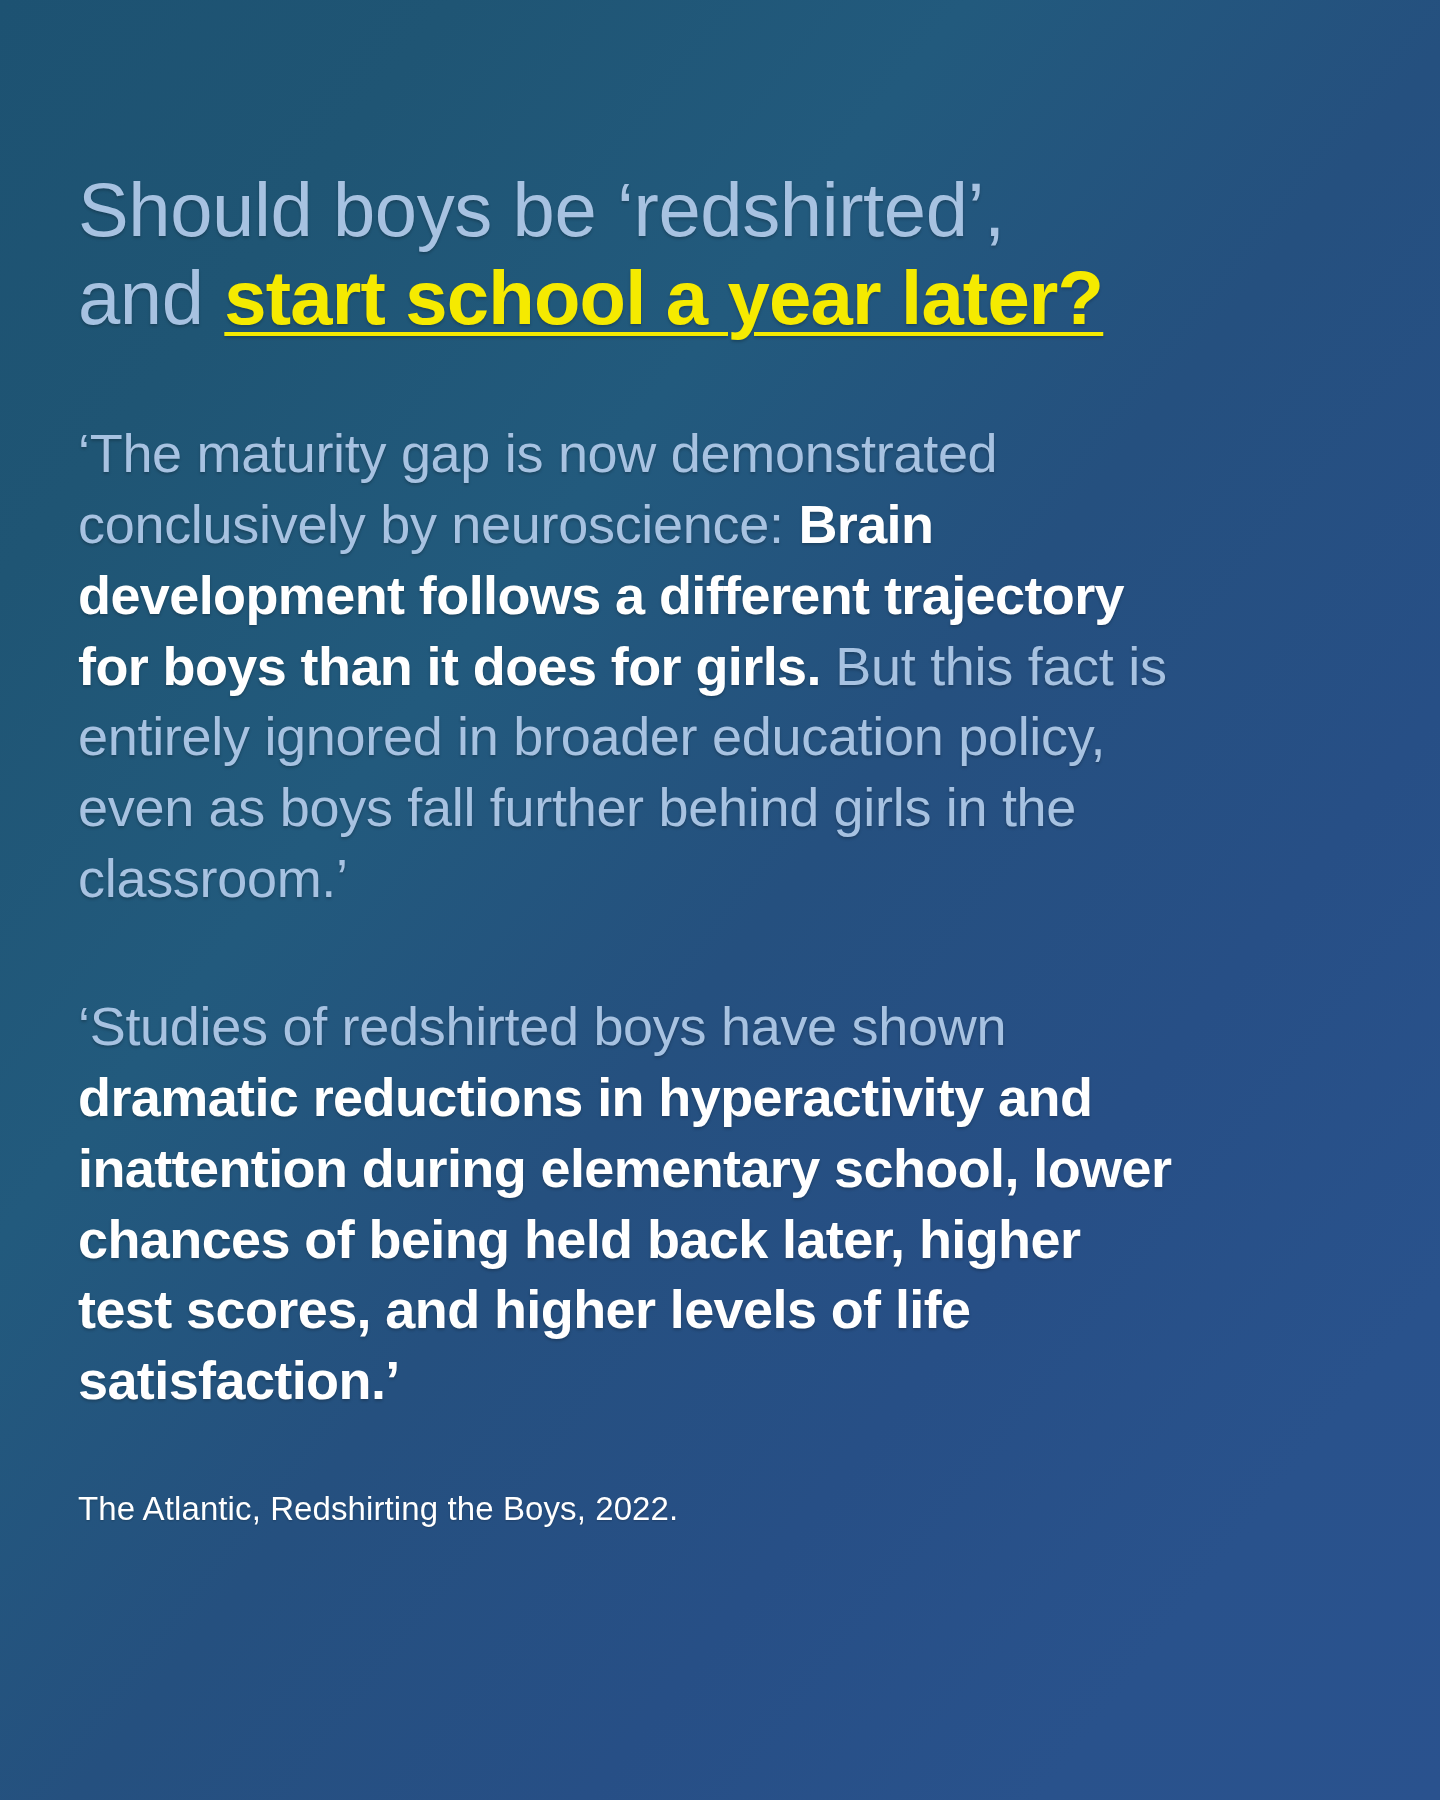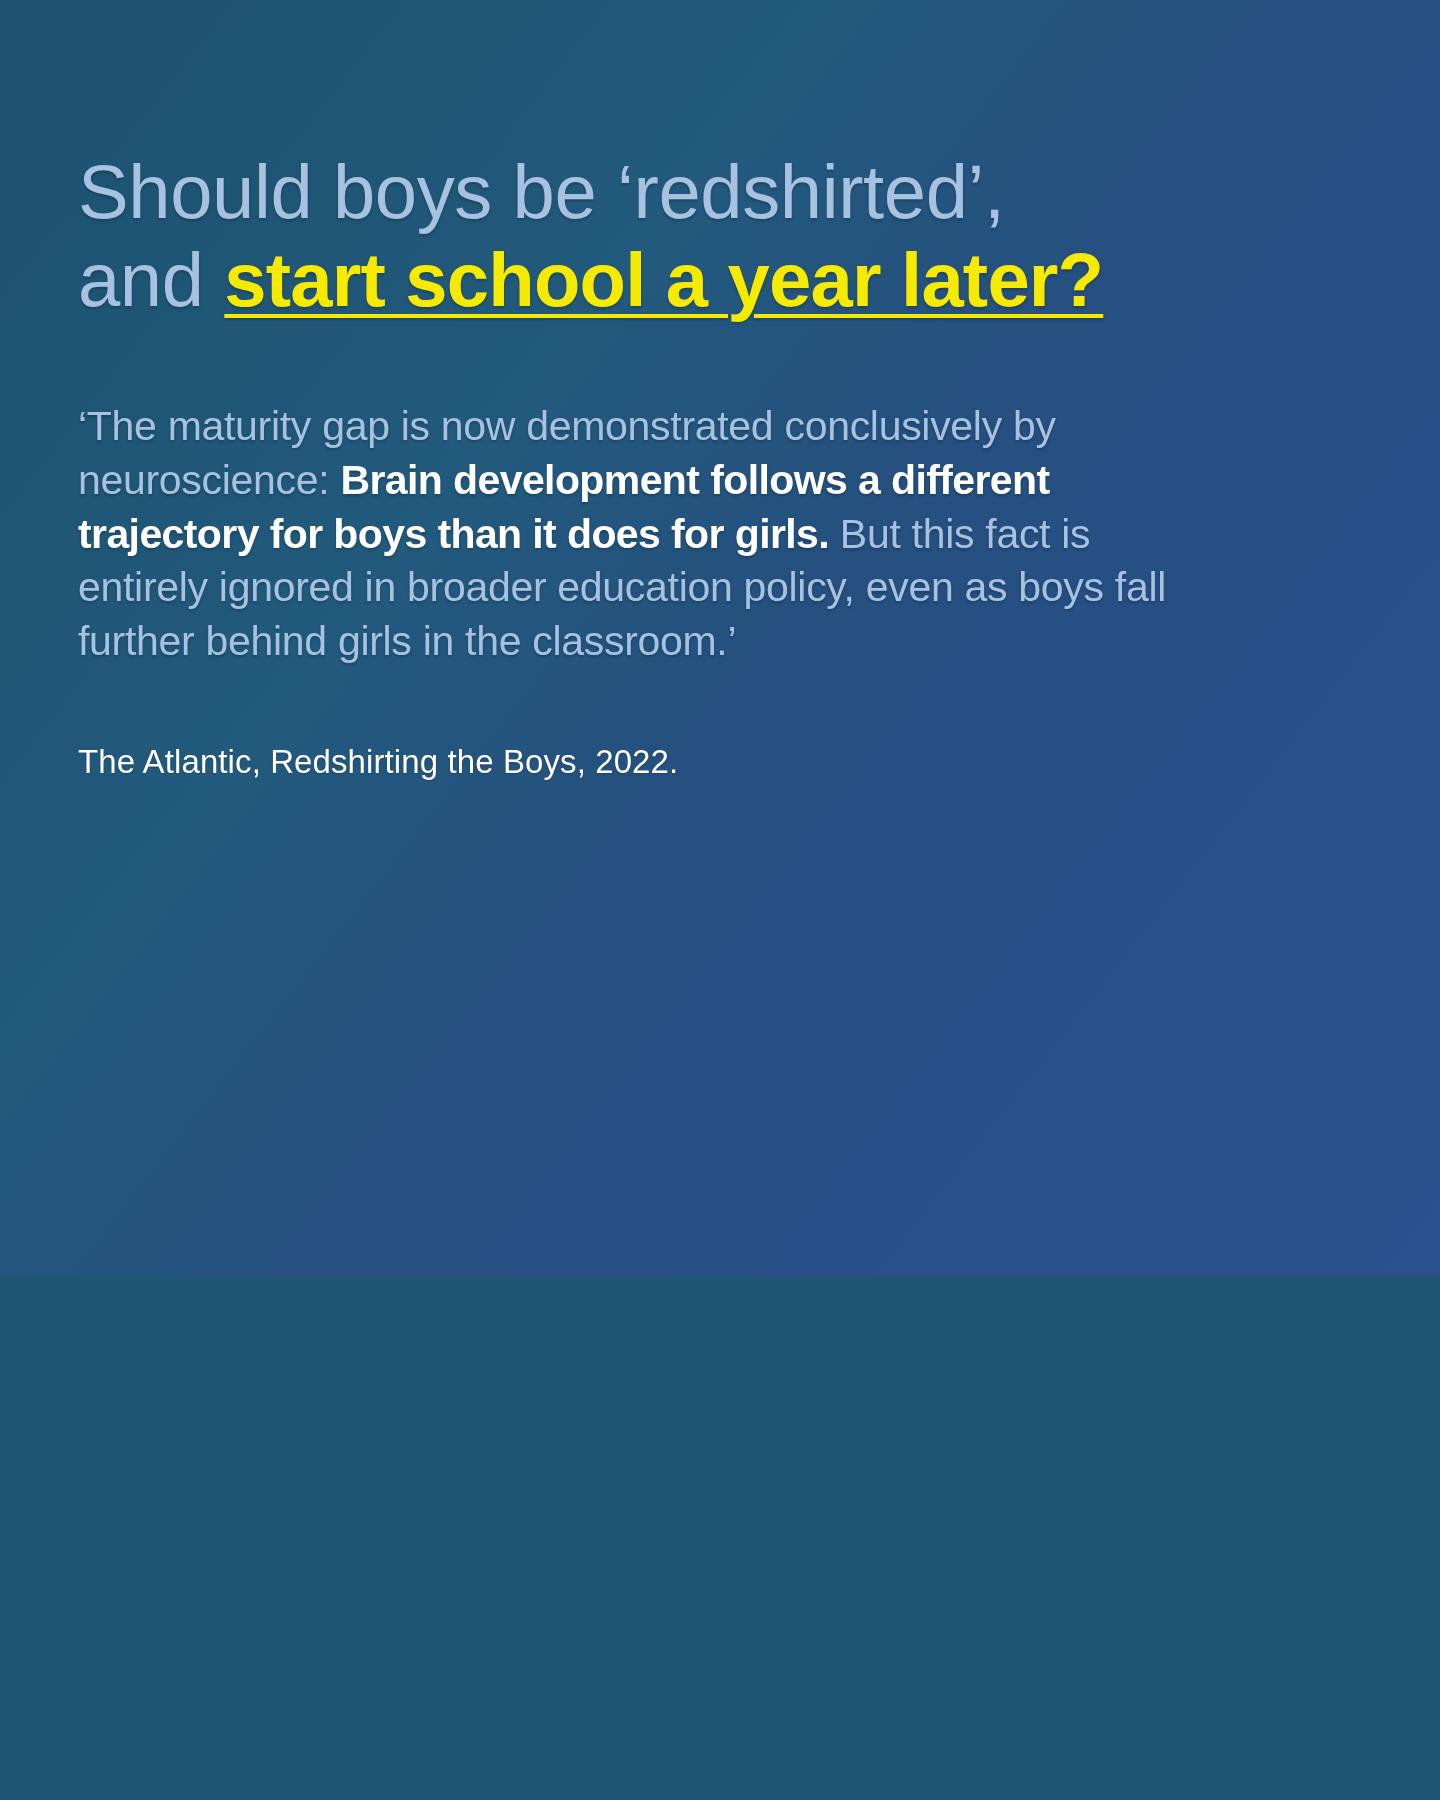--- a/index.html
+++ b/index.html
@@ -10,32 +10,32 @@
     width: 1440px;
     height: 1800px;
     overflow: hidden;
     font-family: "Liberation Sans", sans-serif;
     background: #1f5574;
   }
 
   #poster {
     position: relative;
     width: 1440px;
-    height: 1276px;
+    height: 1800px;
     box-sizing: border-box;
     background:
       linear-gradient(128deg,
         #1d5272 0%,
         #1f5574 16%,
         #225a7d 34%,
         #25507f 52%,
         #274f86 70%,
         #29528c 86%,
         #2a528e 100%);
-    padding: 0 78px;
+    padding: 18px 78px;
   }
 
   
   .headline {
     margin: 0;
     padding-top: 148px;
     font-size: 76px;
     line-height: 1.16;
     font-weight: 400;
     letter-spacing: -0.4px;
@@ -48,21 +48,21 @@
     font-weight: 700;
     text-decoration: underline;
     text-decoration-thickness: 4px;
     text-underline-offset: 8px;
     letter-spacing: -0.8px;
   }
 
   
   .quote-block {
     margin: 0;
-    font-size: 41px;
+    font-size: 54px;
     line-height: 1.31;
     max-width: 1110px;
     color: #a7c2e1;
     text-shadow: 0 2px 3px rgba(0,0,0,0.22);
     letter-spacing: -0.3px;
   }
   .quote-block.first { margin-top: 76px; }
   .quote-block.second { margin-top: 78px; }
 
   .run-dim {
@@ -89,16 +89,17 @@
 </style>
 </head>
 <body>
 
 <div id="poster">
 
   <h1 class="headline"><span>Should boys be ‘redshirted’,</span><br><span>and </span><span class="hl-accent">start school a year later?</span></h1>
 
   <p class="quote-block first"><span class="run-dim">‘The maturity gap is now demonstrated conclusively by neuroscience: </span><span class="run-strong">Brain development follows a different trajectory for boys than it does for girls. </span><span class="run-dim">But this fact is entirely ignored in broader education policy, even as boys fall further behind girls in the classroom.’</span></p>
 
+  <p class="quote-block second"><span class="run-dim">‘Studies of redshirted boys have shown </span><span class="run-strong">dramatic reductions in hyperactivity and inattention during elementary school, lower chances of being held back later, higher test scores, and higher levels of life satisfaction.’</span></p>
 
   <p class="attribution">The Atlantic, Redshirting the Boys, 2022.</p>
 
 </div>
 
 </body></html>

